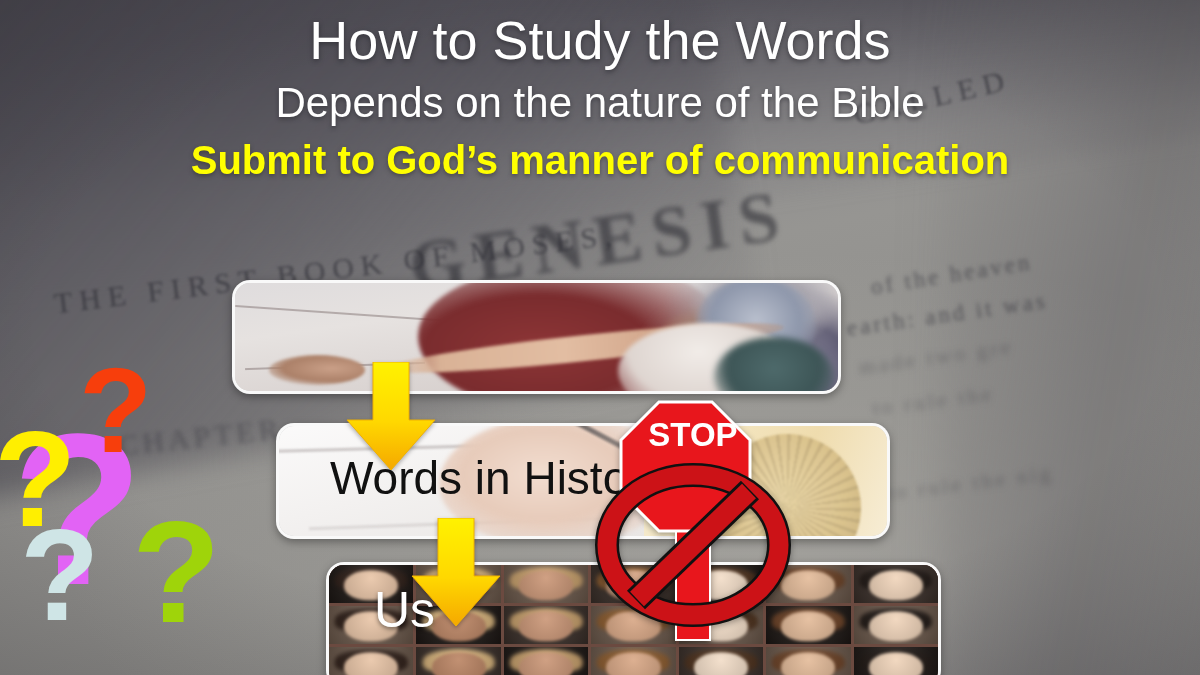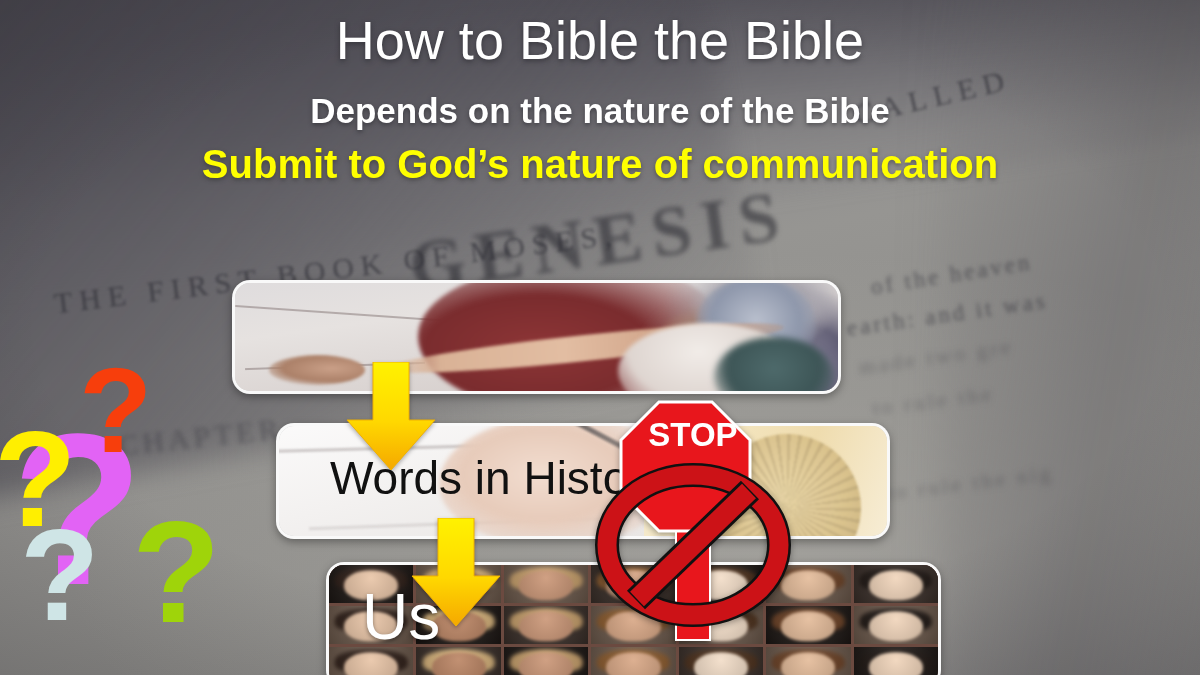--- a/index.html
+++ b/index.html
@@ -136,25 +136,25 @@
   .slide-title {
     font-size: 54px;
     line-height: 1.05;
     color: #ffffff;
     font-weight: 400;
     letter-spacing: 0px;
     padding-top: 12px;
     text-shadow: 0 2px 5px rgba(30,30,35,0.55);
   }
   .slide-sub1 {
-    font-size: 35px;
+    font-size: 42px;
     line-height: 1.05;
     color: #ffffff;
-    font-weight: 700;
-    margin-top: 24px;
+    font-weight: 400;
+    margin-top: 12px;
     text-shadow: 0 2px 4px rgba(30,30,35,0.5);
   }
   .slide-sub2 {
     font-size: 40px;
     line-height: 1.05;
     color: #ffff00;
     font-weight: bold;
     margin-top: 14px;
     text-shadow: 0 2px 4px rgba(40,40,40,0.5);
   }
@@ -325,22 +325,22 @@
     filter: blur(1.6px);
   }
   .face .hair {
     position: absolute; left: 50%; top: 6%;
     width: 86%; height: 62%;
     transform: translateX(-50%);
     border-radius: 50% 50% 35% 35%;
     filter: blur(2px);
   }
   #label-us {
-    left: 362px; top: 585px;
-    font-size: 64px;
+    left: 374px; top: 585px;
+    font-size: 50px;
     color: #ffffff;
     text-shadow: 0 2px 4px rgba(0,0,0,0.45);
   }
 
   
   .arrow-down {
     position: absolute;
     z-index: 25;
     filter: drop-shadow(0 2px 2px rgba(0,0,0,0.30));
   }
@@ -389,23 +389,23 @@
     <div class="bg-text bg-body" style="left:870px; top:262px; transform:rotate(-9deg);">of the heaven</div>
     <div class="bg-text bg-body" style="left:846px; top:302px; transform:rotate(-8deg);">earth: and it was</div>
     <div class="bg-text bg-body-faint" style="left:858px; top:344px; transform:rotate(-8deg);">made two gre</div>
     <div class="bg-text bg-body-faint" style="left:872px; top:388px; transform:rotate(-7deg);">to rule the</div>
     <div class="bg-text bg-body-faint" style="left:886px; top:470px; transform:rotate(-7deg);">to rule the nig</div>
 
     <div class="bg-vignette"></div>
   </div>
 
   <div class="title-block">
-    <div class="slide-title">How to Bible the Bible</div>
+    <div class="slide-title">How to Study the Words</div>
     <div class="slide-sub1">Depends on the nature of the Bible</div>
-    <div class="slide-sub2">Submit to God’s nature of communication</div>
+    <div class="slide-sub2">Submit to God’s manner of communication</div>
   </div>
 
   <div class="photo-box" id="box-god">
     <div class="adam-scene">
       <div class="adam-wall"></div>
       <div class="adam-crack" style="left:0; top:30px; width:230px; transform:rotate(4deg);"></div>
       <div class="adam-crack" style="left:10px; top:82px; width:180px; transform:rotate(-2deg);"></div>
       <div class="adam-red-robe"></div>
       <div class="adam-godfig"></div>
       <div class="adam-hair"></div>

